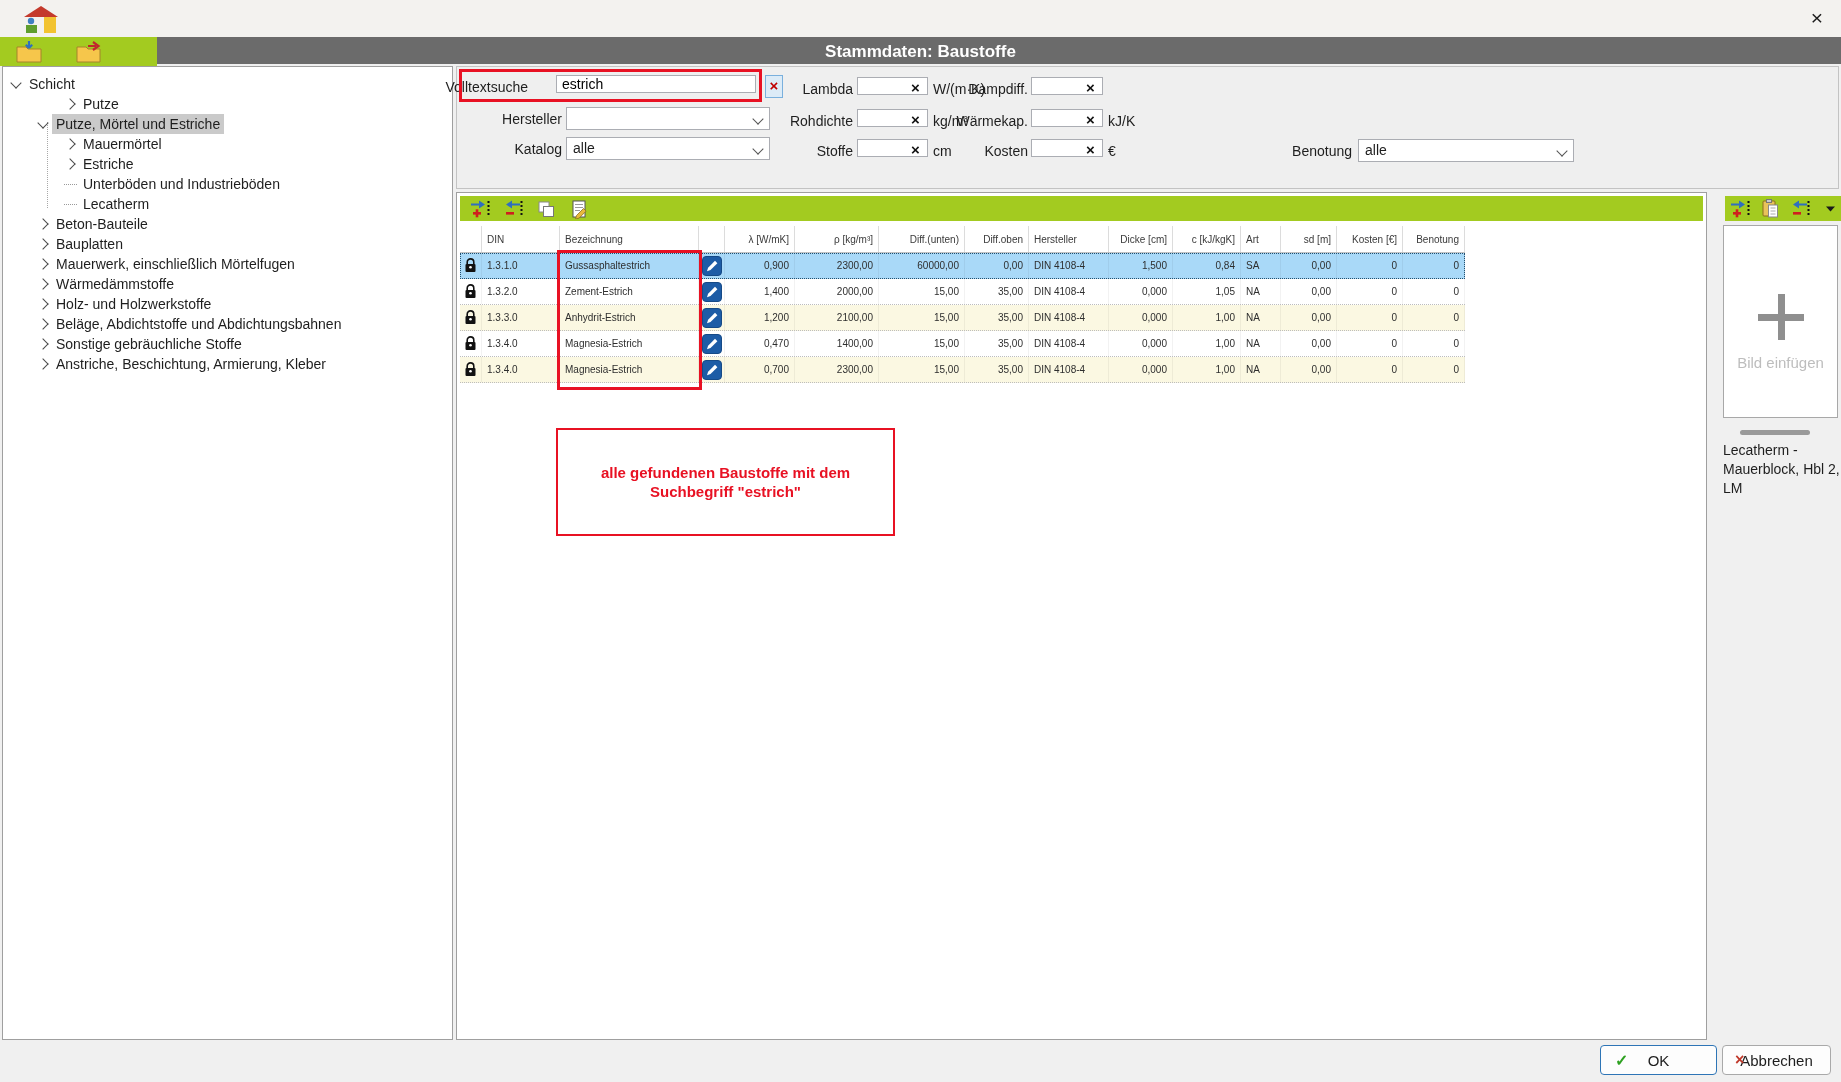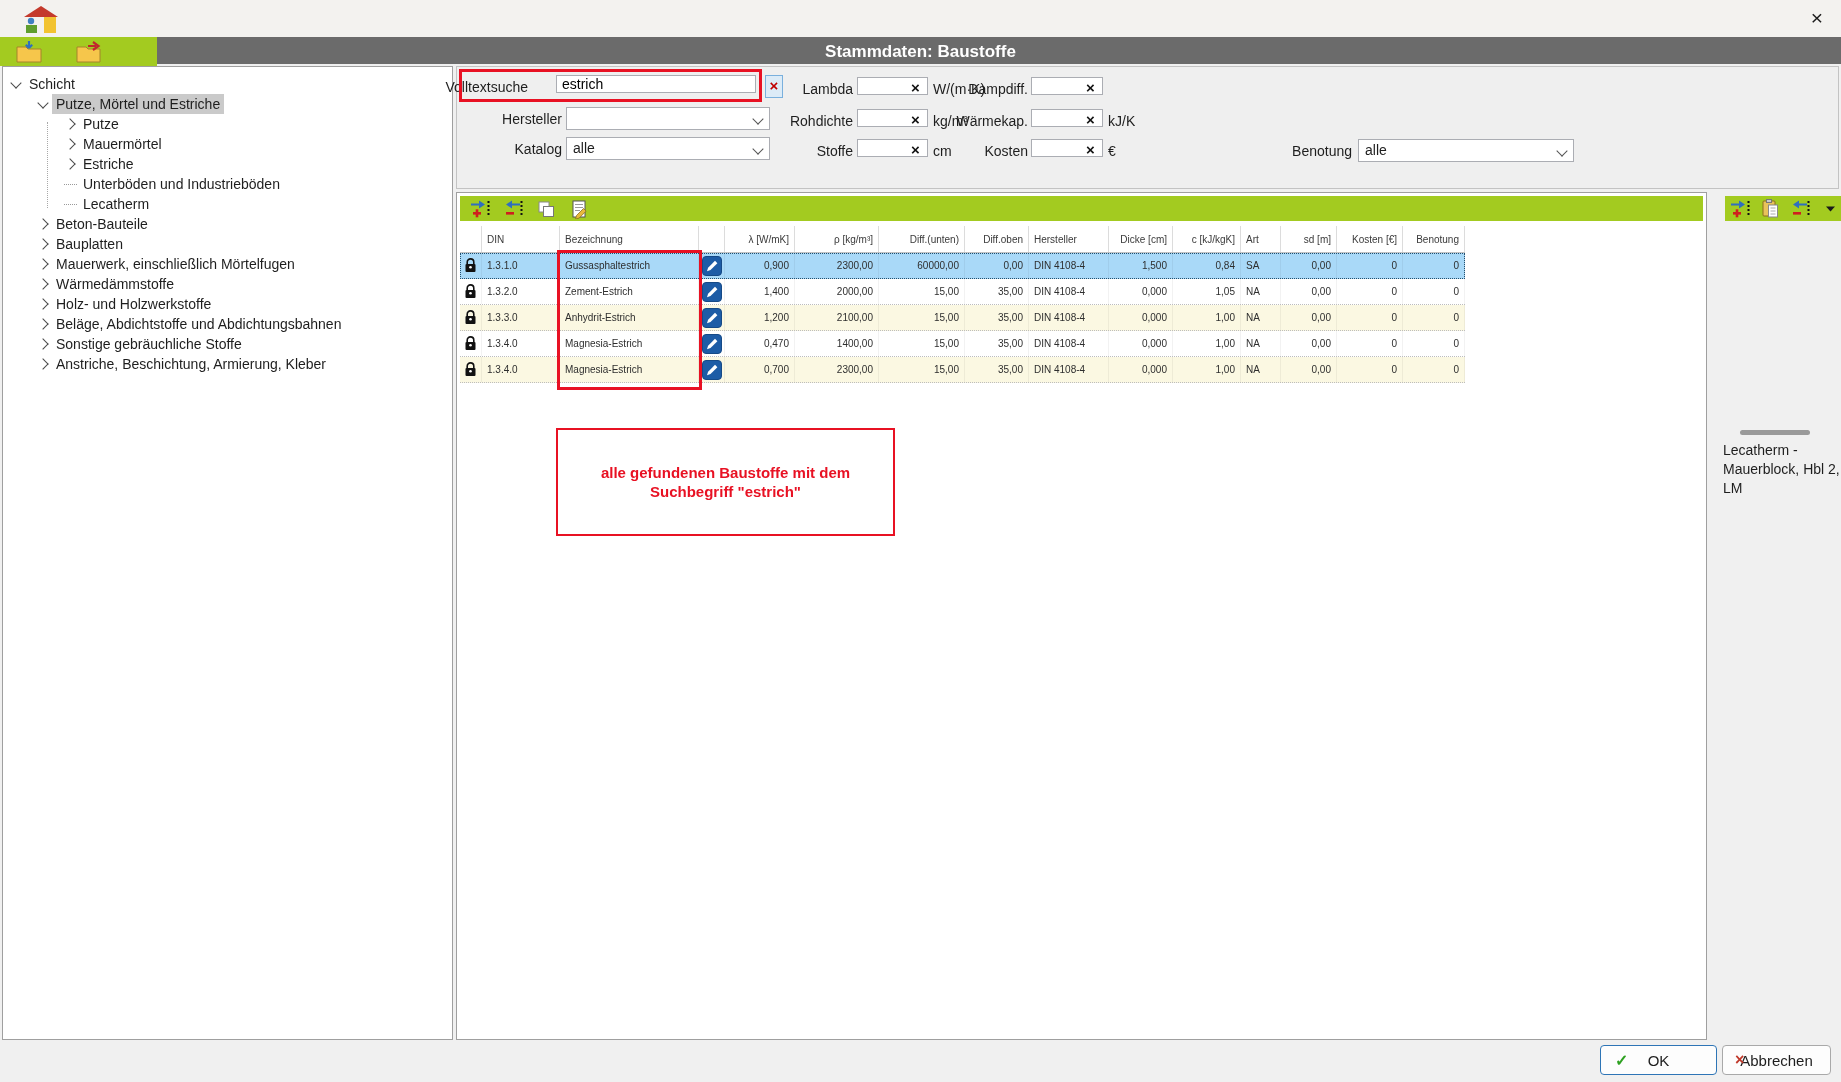--- a/index.html
+++ b/index.html
@@ -123,31 +123,31 @@
   </div>
 
   <div class="treepanel">
     <div class="tree-vline"></div>
   <div class="tree-row" style="padding-left: 4px;">
         <span class="chev down">
           <i></i>
         </span>
         <span class="tree-label">Schicht</span>
       </div>
+      <div class="tree-row" style="padding-left: 58px;">
+        <span class="chev right">
+          <i></i>
+        </span>
+        <span class="tree-label">Putze</span>
+      </div>
       <div class="tree-row" style="padding-left: 31px;">
         <span class="chev down">
           <i></i>
         </span>
         <span class="tree-label sel">Putze, Mörtel und Estriche</span>
-      </div>
-      <div class="tree-row" style="padding-left: 58px;">
-        <span class="chev right">
-          <i></i>
-        </span>
-        <span class="tree-label">Putze</span>
       </div>
       <div class="tree-row" style="padding-left: 58px;">
         <span class="chev right">
           <i></i>
         </span>
         <span class="tree-label">Mauermörtel</span>
       </div>
       <div class="tree-row" style="padding-left: 58px;">
         <span class="chev right">
           <i></i>
@@ -511,20 +511,24 @@
             <rect x="18.5" y="14" width="2" height="2"></rect>
           </g>
         </svg>
       </span>
       <span class="tbi">
         <svg width="11" height="9" viewBox="0 0 11 9">
           <path d="M1 2.5 h9 l-4.5 5z" fill="#1a1a1a"></path>
         </svg>
       </span>
     </div>
+  <div class="imgbox">
+    <div class="plus"></div>
+    <div class="imglabel">Bild einfügen</div>
+  </div>
   <div class="grip"></div>
   <div class="caption">Lecatherm -
 Mauerblock, Hbl 2,
 LM</div>
 
   <div class="btn btn-ok">
     <span class="glyph">✓</span>
     <span>OK</span>
   </div>
   <div class="btn btn-cancel">

